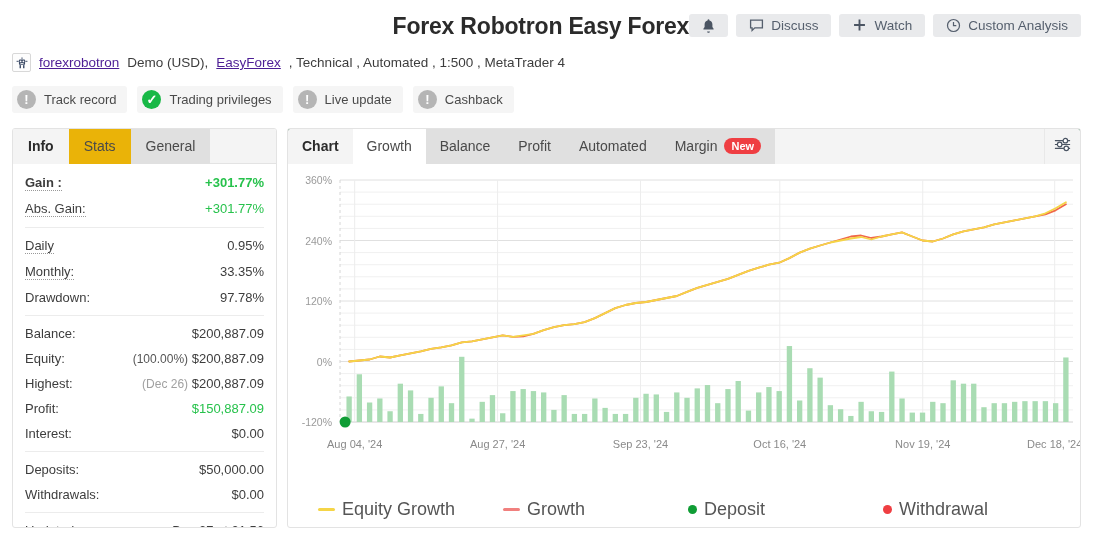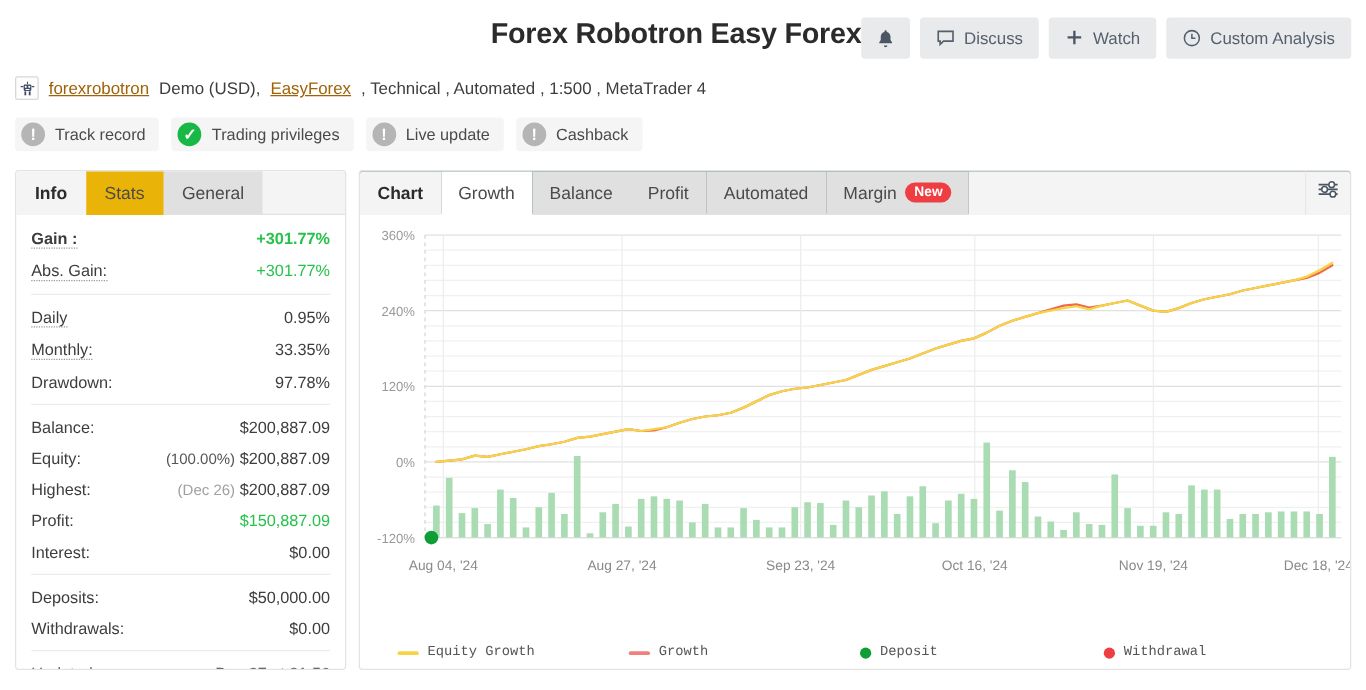--- a/index.html
+++ b/index.html
@@ -16,36 +16,36 @@
   
   .header { padding: 10px 12px 0 12px; }
   .title-row { display: flex; align-items: flex-start; justify-content: flex-end; }
   .page-title {
     font-size: 23px; font-weight: bold; color: #2b2b2b;
     letter-spacing: -0.2px; margin: 4px 0 0 0; line-height: 1.1;
   }
   .hdr-actions { display: flex; gap: 8px; align-items: center; padding-top: 4px; }
   .hbtn {
     background: #e9eaec; border: none; border-radius: 3px;
-    height: 33px; padding: 0 13px;
+    height: 23px; padding: 0 13px;
     display: flex; align-items: center; gap: 7px;
     font-size: 13.5px; color: #555f6d; cursor: pointer;
     font-family: "Liberation Sans", sans-serif;
   }
   .hbtn.icon-only { padding: 0 12px; }
   .hbtn svg { display: block; }
 
   
   .meta-row { display: flex; align-items: center; gap: 8px; margin-top: 14px; font-size: 13.5px; color: #3d3d3d; }
   .robot-avatar {
     width: 19px; height: 19px; border: 1px solid #d8d8d8; border-radius: 2px;
     background: #fdfdfd; display: flex; align-items: center; justify-content: center;
     flex: 0 0 auto;
   }
-  .ulink { text-decoration: underline; color: #a16207; cursor: pointer; }
+  .ulink { text-decoration: underline; color: #4c1d95; cursor: pointer; }
   .meta-text { color: #3d3d3d; }
 
   
   .badges-row { display: flex; gap: 10px; margin-top: 14px; }
   .badge {
     background: #f5f5f5; border-radius: 3px; height: 27px;
     display: flex; align-items: center; gap: 8px; padding: 0 11px 0 5px;
     font-size: 13px; color: #4a4a4a; cursor: pointer;
   }
   .badge .dot {
@@ -111,21 +111,21 @@
     display: flex; align-items: center; justify-content: center; cursor: pointer;
     border-left: 1px solid #e8e8e8;
   }
 
   .chart-area { position: relative; width: 100%; height: 364px; }
   svg.plot { display: block; }
 
   .legend {
     position: absolute; left: 0; right: 0; bottom: 8px;
     display: flex; align-items: center; gap: 0;
-    font-size: 11px; color: #555; padding-left: 30px; font-family: Liberation Mono, monospace;
+    font-size: 18px; color: #555; padding-left: 30px;
   }
   .legend-item { display: flex; align-items: center; gap: 7px; cursor: pointer; }
   .lg-line { width: 17px; height: 3px; border-radius: 2px; display: inline-block; }
   .lg-dot { width: 9px; height: 9px; border-radius: 50%; display: inline-block; }
 </style>
 </head>
 <body>
 
 <div class="page">
 

